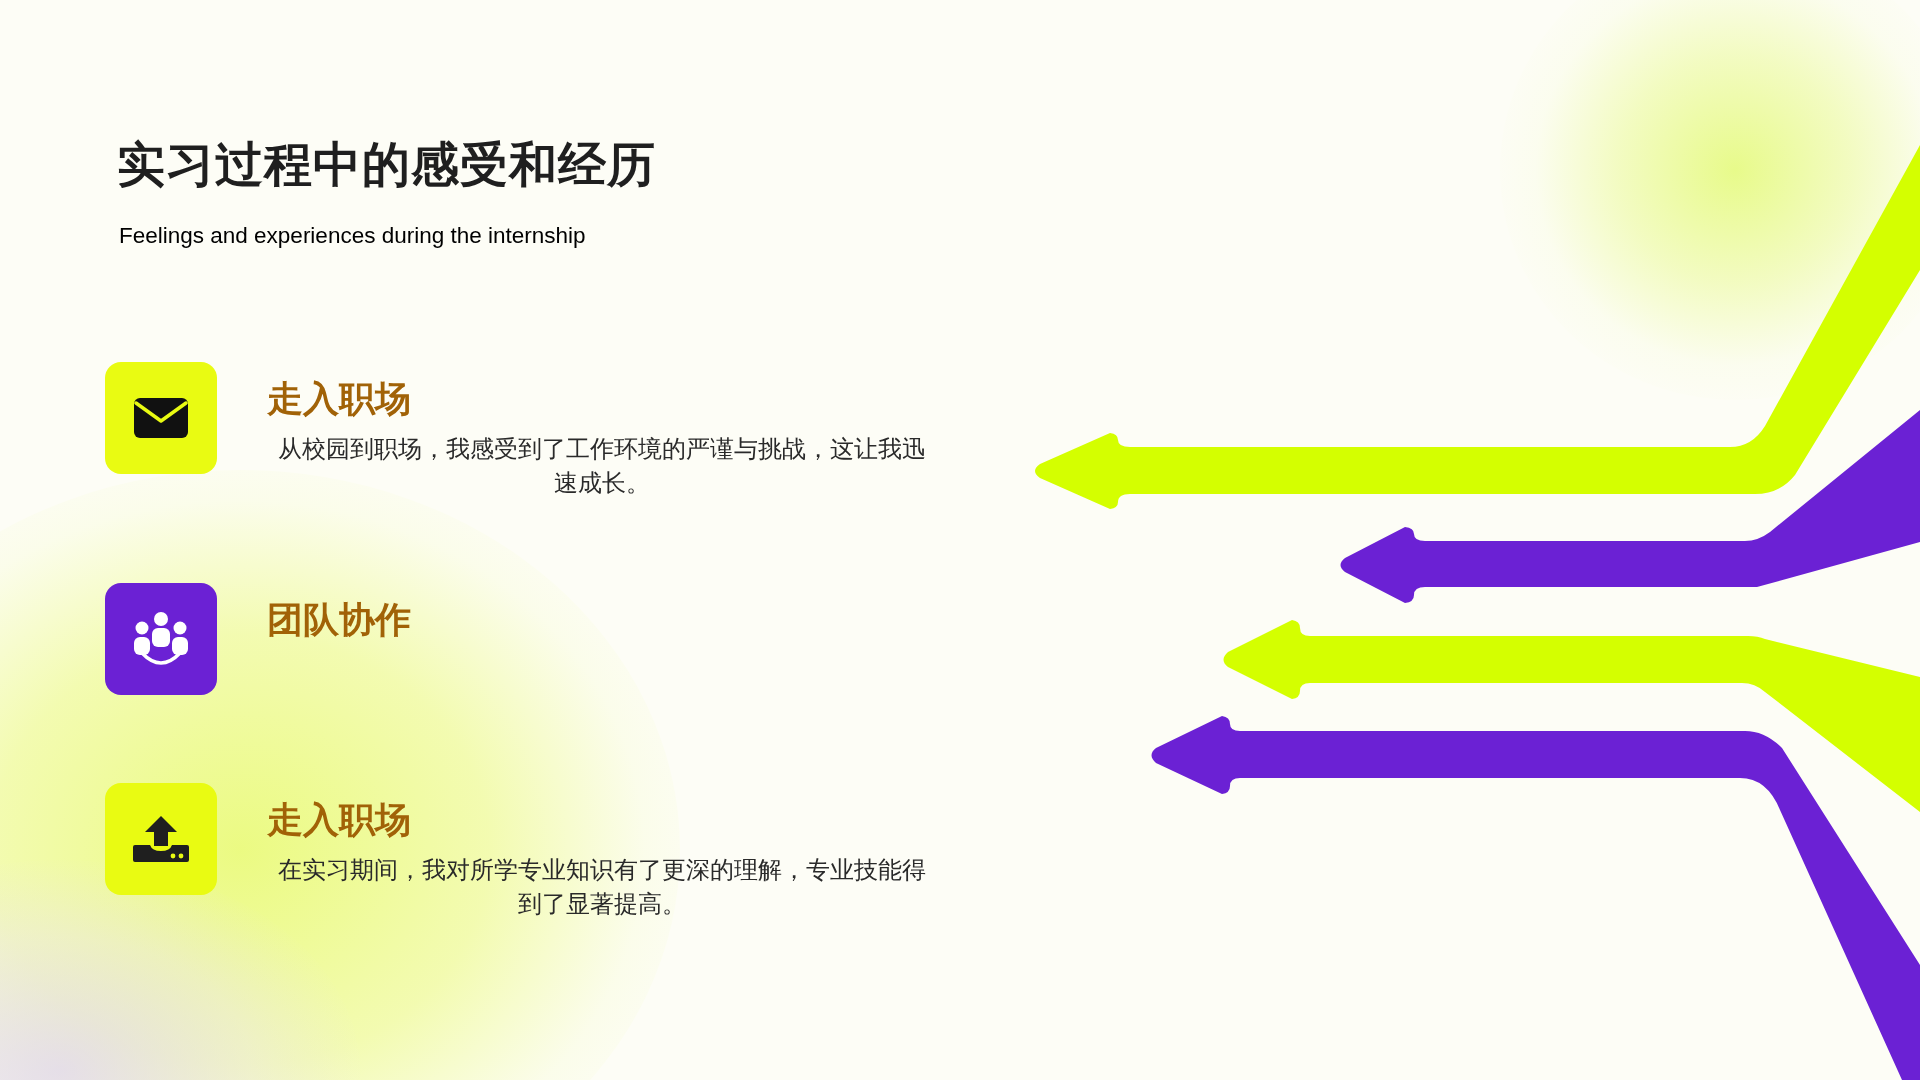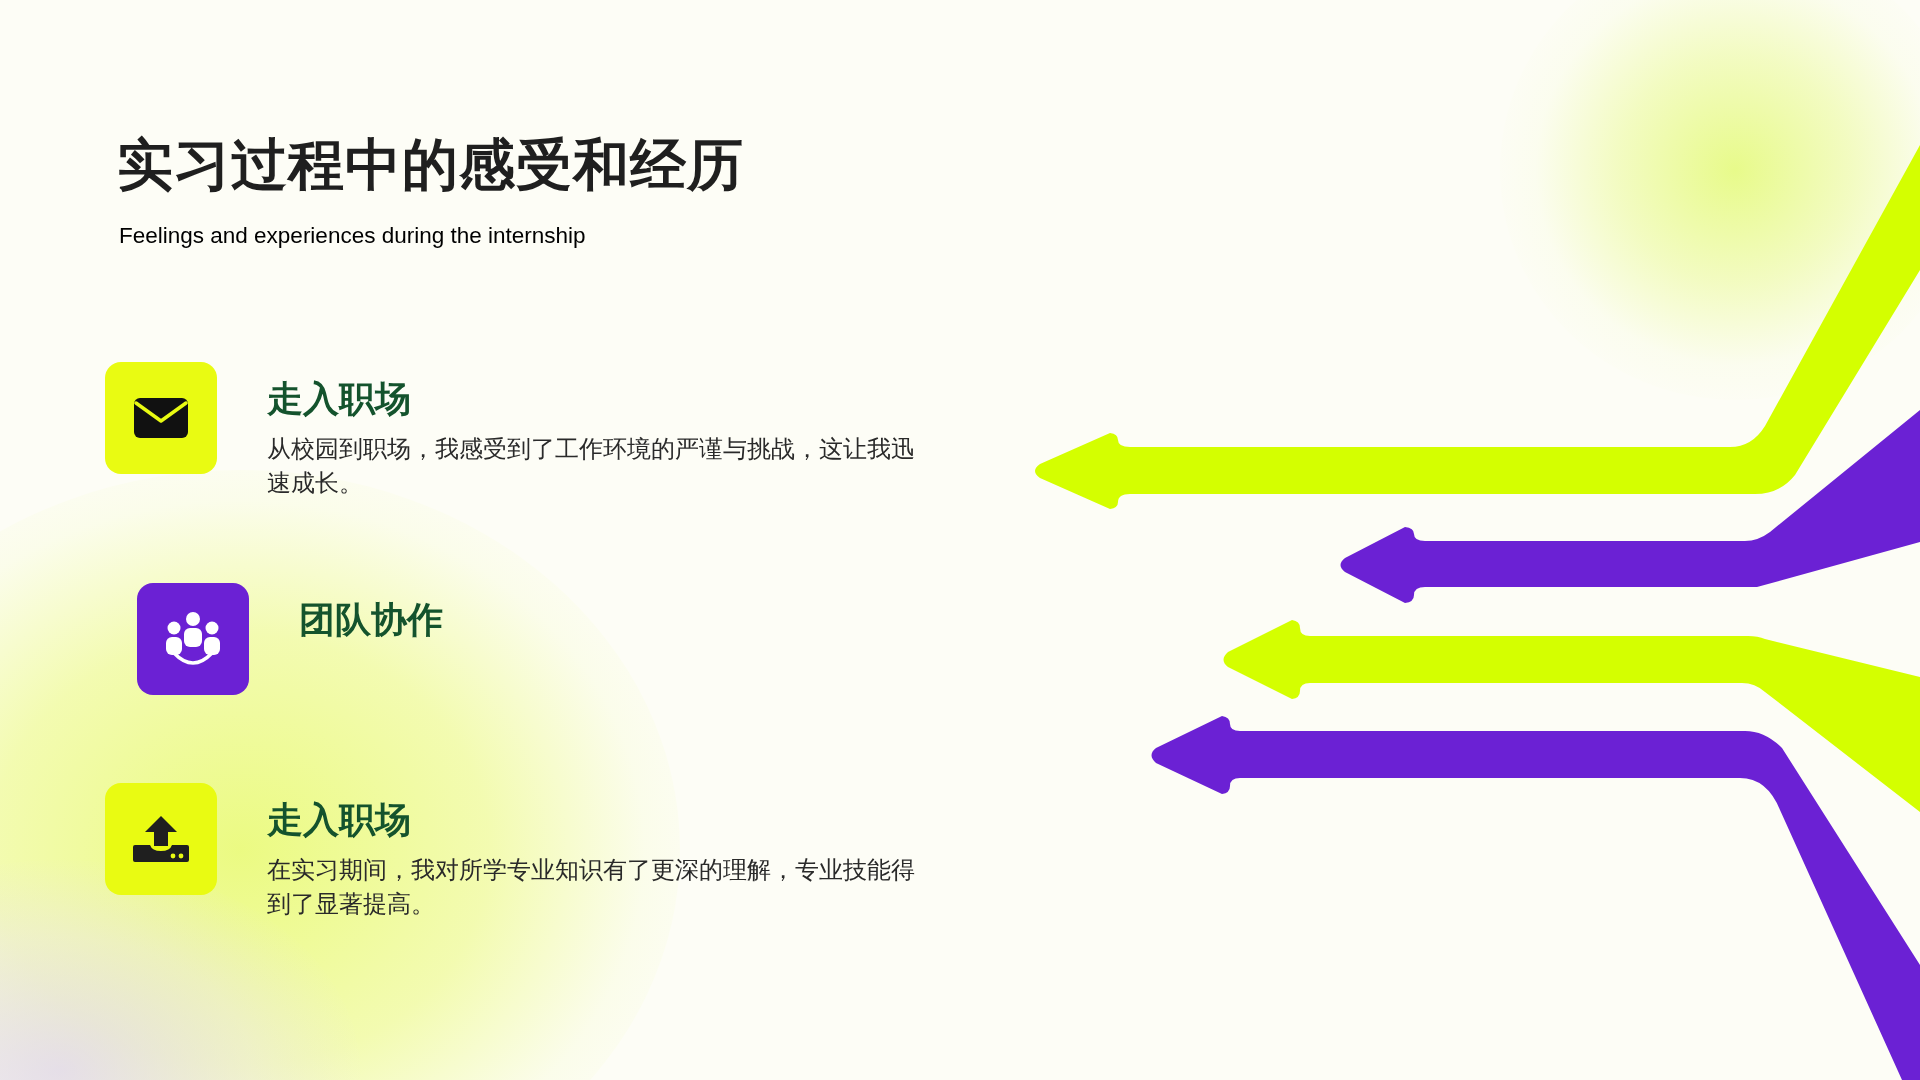--- a/index.html
+++ b/index.html
@@ -17,40 +17,40 @@
     .glow-left-purple {
       left: -240px; top: 860px; width: 600px; height: 420px;
       background: radial-gradient(ellipse at center, rgba(222,210,245,0.7) 0%, rgba(232,222,248,0.35) 45%, rgba(253,253,246,0) 72%);
     }
     .glow-right {
       left: 1500px; top: -60px; width: 470px; height: 460px;
       background: radial-gradient(ellipse at center, rgba(228,250,120,0.85) 0%, rgba(234,250,150,0.55) 35%, rgba(245,252,210,0.2) 60%, rgba(253,253,246,0) 75%);
     }
     .title {
       position: absolute; left: 117px; top: 122px;
-      font-size: 56px; font-weight: bold; letter-spacing: 1px; color: #1f1f1f;
+      font-size: 48px; font-weight: bold; letter-spacing: 1px; color: #1f1f1f;
       margin: 0; line-height: 86px;
     }
     .subtitle {
       position: absolute; left: 119px; top: 222px;
       font-size: 22.5px; color: #000000; margin: 0; line-height: 28px;
     }
     .item { position: absolute; left: 105px; width: 830px; height: 150px; }
     .icon-box {
       position: absolute; left: 0; top: 0; width: 112px; height: 112px;
       border-radius: 16px; display: flex; align-items: center; justify-content: center;
     }
     .icon-box svg { display: block; }
     .item-heading {
       position: absolute; left: 162px; top: 14px;
-      font-size: 36px; font-weight: bold; color: #14532d; margin: 0; line-height: 46px;
+      font-size: 36px; font-weight: bold; color: #a16207; margin: 0; line-height: 46px;
     }
     .item-body {
       position: absolute; left: 162px; top: 70px; width: 670px;
-      font-size: 24px; color: #2a2a2a; margin: 0; line-height: 34px;
+      font-size: 24px; color: #2a2a2a; margin: 0; line-height: 34px; text-align: center;
     }
     .arrows { position: absolute; left: 0; top: 0; width: 1920px; height: 1080px; }
   </style>
 </head>
 <body>
 
 <div class="glow glow-left"></div>
 <div class="glow glow-left-purple"></div>
 <div class="glow glow-right"></div>
 
@@ -72,21 +72,21 @@
   <div class="icon-box" style="background:#e9fb12;">
     <svg width="56" height="42" viewBox="0 0 56 42">
       <rect x="1" y="1" width="54" height="40" rx="6" fill="#111111"></rect>
       <path d="M3,6 L28,24 L53,6" fill="none" stroke="#e9fb12" stroke-width="3.5" stroke-linecap="round" stroke-linejoin="round"></path>
     </svg>
   </div>
   <h3 class="item-heading">走入职场</h3>
   <p class="item-body">从校园到职场，我感受到了工作环境的严谨与挑战，这让我迅速成长。</p>
 </div>
 
-<div class="item" style="top:583px;margin-left:32px;">
+<div class="item" style="top:583px;">
   <div class="icon-box" style="background:#6b21d4;">
     <svg width="58" height="56" viewBox="0 0 58 56">
       <circle cx="29" cy="8" r="7" fill="#ffffff"></circle>
       <circle cx="10" cy="17" r="6.5" fill="#ffffff"></circle>
       <circle cx="48" cy="17" r="6.5" fill="#ffffff"></circle>
       <rect x="2" y="26" width="16" height="18" rx="6" fill="#ffffff"></rect>
       <rect x="40" y="26" width="16" height="18" rx="6" fill="#ffffff"></rect>
       <rect x="20" y="17" width="18" height="19" rx="6" fill="#ffffff"></rect>
       <path d="M10,42 Q29,62 48,42" fill="none" stroke="#ffffff" stroke-width="3.5" stroke-linecap="round"></path>
     </svg>

